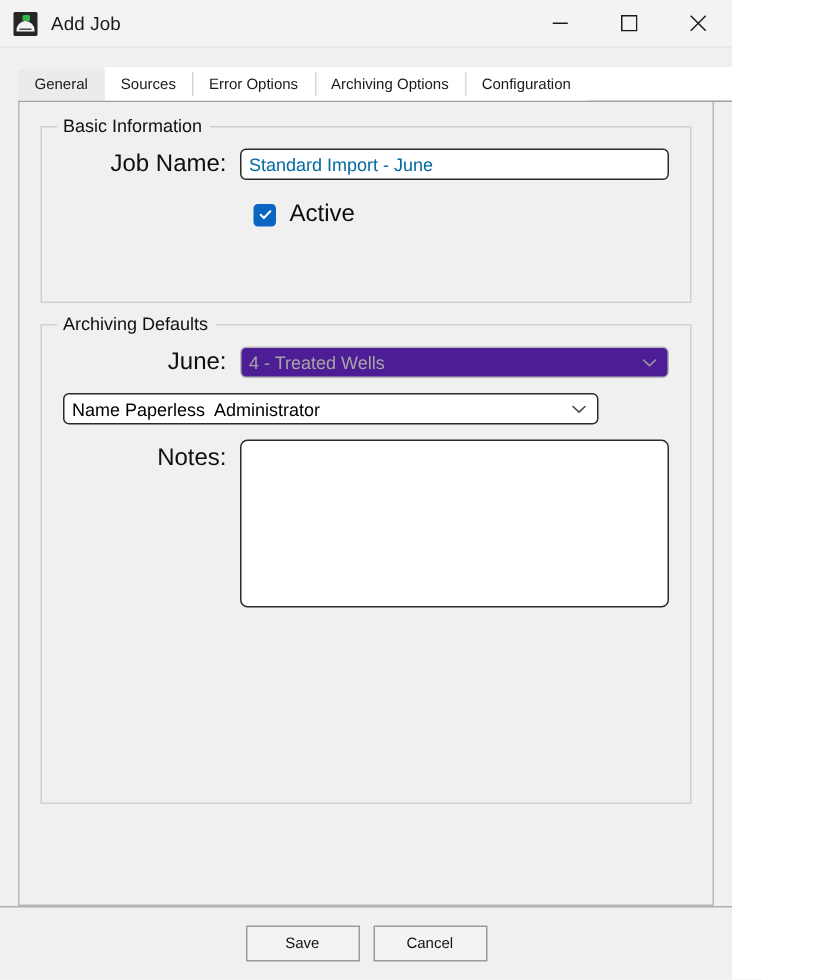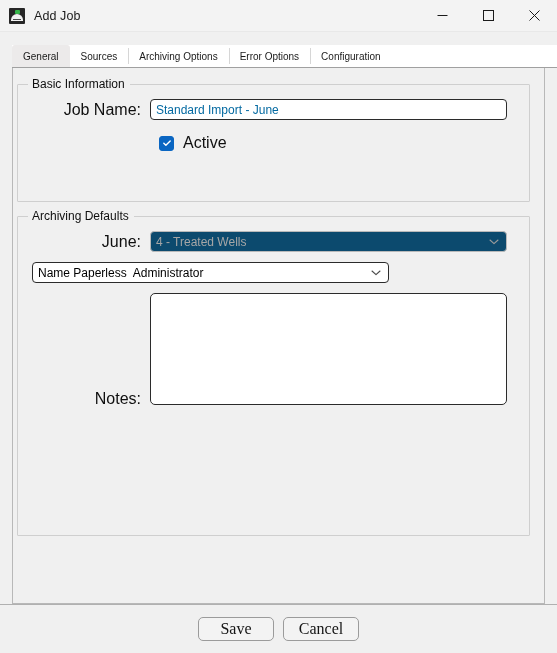--- a/index.html
+++ b/index.html
@@ -11,21 +11,21 @@
     height: 653px;
     background: #ffffff;
     font-family: "Liberation Sans", sans-serif;
     font-size: 12px;
     color: #000000;
     overflow: hidden;
   }
 
   .window {
     position: relative;
-    width: 557px;
+    width: 488px;
     height: 653px;
     background: #f0f0f0;
     box-sizing: border-box;
     display: flex;
     flex-direction: column;
   }
 
   
   .titlebar {
     height: 31px;
@@ -155,21 +155,21 @@
   
   .content {
     flex: 1 1 auto;
     margin: 0 12px 0 12px;
     background: #f0f0f0;
     border-left: 1px solid #b8b8b8;
     border-right: 1px solid #b8b8b8;
     border-bottom: 1px solid #b8b8b8;
     box-sizing: border-box;
     position: relative;
-    padding: 16px 14px 0 4px;
+    padding: 16px 14px 0 14px;
   }
 
   
   .group {
     position: relative;
     border: 1px solid #cfcfcf;
     border-radius: 1px;
     margin-bottom: 14px;
     padding: 14px 14px 12px 14px;
     box-sizing: border-box;
@@ -186,21 +186,21 @@
   }
   .group.basic { height: 118px; }
   .group.docdefaults { height: 320px; }
 
   
   .row {
     display: flex;
     align-items: center;
     margin-bottom: 10px;
   }
-  .row.notes-row { align-items: flex-end; }
+  .row.notes-row { align-items: flex-start; }
   .lbl {
     width: 118px;
     text-align: right;
     padding-right: 9px;
     font-size: 16px;
     color: #0f0f0f;
     flex: 0 0 auto;
     box-sizing: border-box;
     white-space: nowrap;
   }
@@ -235,21 +235,21 @@
     background: #ffffff;
     display: flex;
     align-items: center;
     padding: 0 5px;
     font-size: 12px;
     color: #000000;
   }
   .combo.disabled {
     border-color: #b9b9b9;
     color: #a6a6a6;
-    background: #0c4a6e;
+    background: #4c1d95;
   }
   .combo .chev {
     position: absolute;
     right: 7px;
     top: 50%;
     transform: translateY(-50%);
     line-height: 0;
   }
   .combo .combo-val {
     overflow: hidden;
@@ -307,24 +307,24 @@
     border-top: 1px solid #b0b0b0;
     display: flex;
     align-items: center;
     justify-content: center;
     gap: 9px;
   }
   .btn {
     width: 76px;
     height: 24px;
     border: 1px solid #9b9b9b;
-    border-radius: 5px;
+    border-radius: 0;
     background: #f3f3f3;
-    font-family: Liberation Serif, serif;
-    font-size: 16px;
+    font-family: Liberation Sans, sans-serif;
+    font-size: 10px;
     color: #141414;
     display: flex;
     align-items: center;
     justify-content: center;
     box-sizing: border-box;
   }
 </style>
 </head>
 <body>
 
@@ -360,24 +360,24 @@
 
   <div class="tabstrip-wrap">
     <div class="tabstrip">
       <div class="tab selected">
         <span>General</span>
       </div>
       <div class="tab">
         <span>Sources</span>
       </div>
       <div class="tab">
+        <span>Error Options</span>
+      </div>
+      <div class="tab">
         <span>Archiving Options</span>
-      </div>
-      <div class="tab">
-        <span>Error Options</span>
       </div>
       <div class="tab">
         <span>Configuration</span>
       </div>
       <div class="spacer"></div>
     </div>
   </div>
 
   <div class="content">
 

